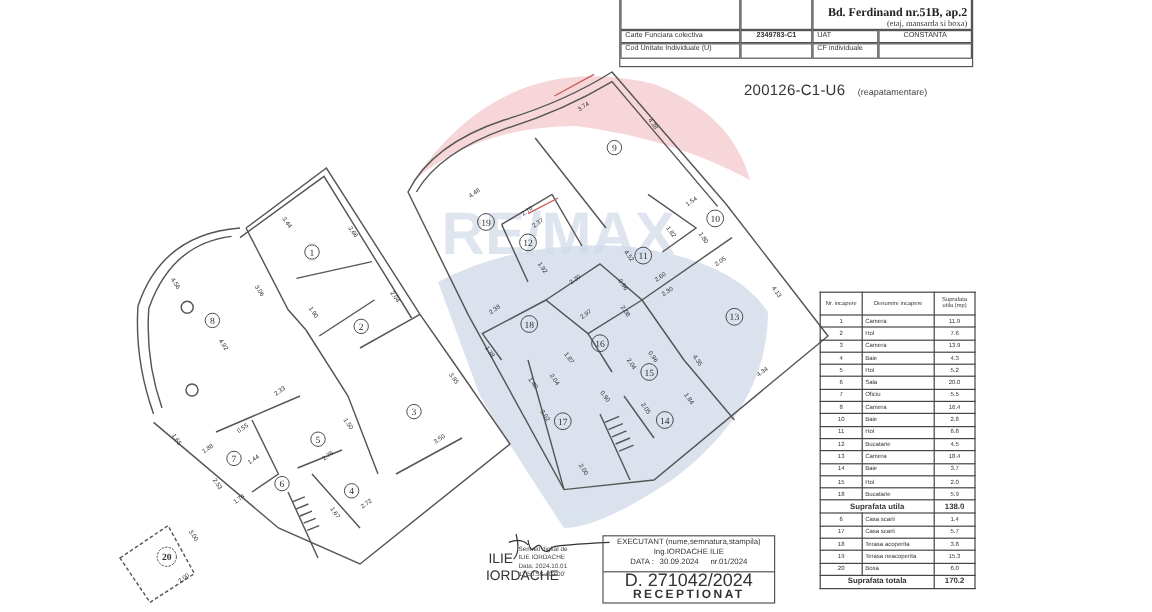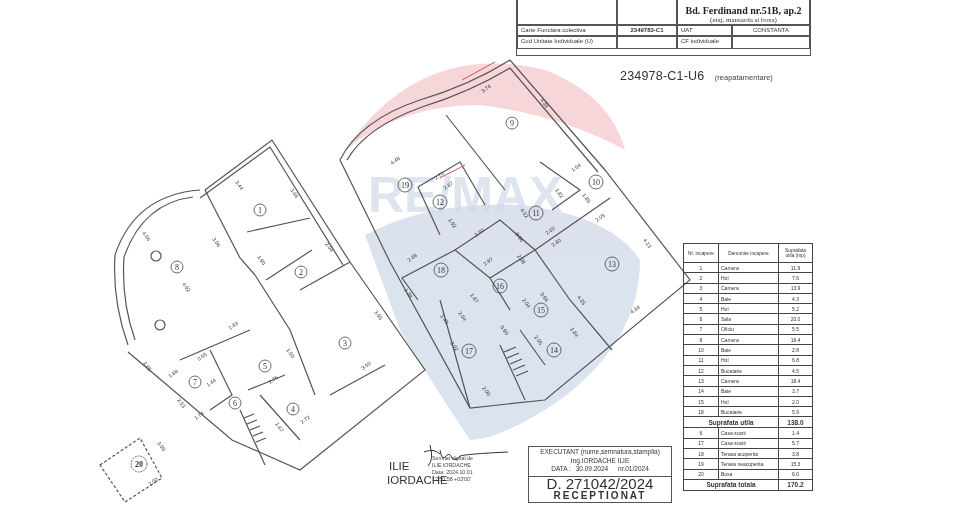--- a/index.html
+++ b/index.html
@@ -13,23 +13,23 @@
   .addr-sub { font-family:"Liberation Serif", serif; font-size:7px; color:#333; }
   .cadnum { font-size:12.5px; color:#333; letter-spacing:0.2px; }
   .cadnote { font-size:7.5px; color:#444;margin-top:44px; }
   
   .rtab { left:683px; top:243px; width:130px; border-collapse:collapse; font-size:5px; color:#333; }
   .rtab td, .rtab th { border:1px solid #444; height:9.3px; padding:0 2px; text-align:center; font-weight:normal; }
   .rtab th { height:18px; font-size:4.8px; }
   .rtab td.name { text-align:left; }
   .rtab tr.sum td { font-size:6.5px; font-weight:bold; height:10px; }
   
-  .sig-name { left:389px; top:459px; font-size:11.5px; line-height:14px; color:#333; }
+  .sig-name { left:407px; top:459px; font-size:11.5px; line-height:14px; color:#333; }
   .sig-digital { left:432px; top:455px; font-size:5.3px; line-height:7px; color:#444; }
-  .exec { left:528px; top:446px; width:142px; height:55px; border:1px solid #555; font-size:6.5px; text-align:center; color:#333; }
+  .exec { left:502px; top:446px; width:142px; height:55px; border:1px solid #555; font-size:6.5px; text-align:center; color:#333; }
   .exec .line { height:8.5px; line-height:8.5px; white-space:nowrap; }
   .exec .dnum { font-size:15px; line-height:14px; border-top:1px solid #555; margin-top:2px; color:#333; }
   .exec .recep { font-size:10px; font-weight:bold; letter-spacing:2px; line-height:10px; color:#333; }
   .dim { font-size:5.2px; fill:#333; font-family:"Liberation Sans", sans-serif; }
   .rnum { font-size:8px; fill:#333; font-family:"Liberation Serif", serif; }
 </style>
 </head>
 <body>
 
 <svg class="abs" width="960" height="510" style="left:0;top:0">
@@ -193,36 +193,36 @@
     <text x="500" y="327" class="dim" transform="rotate(55 500 327)">0.90</text>
     <text x="534" y="337" class="dim" transform="rotate(55 534 337)">2.05</text>
     <text x="570" y="329" class="dim" transform="rotate(55 570 329)">1.84</text>
     <text x="482" y="388" class="dim" transform="rotate(55 482 388)">2.00</text>
   </g>
 </svg>
 
 <div class="abs hdr">
   <div class="cell" style="left:0;top:0;width:100px;height:26px;"></div>
   <div class="cell" style="left:100px;top:0;width:60px;height:26px;"></div>
-  <div class="cell" style="left:160px;top:0;width:133px;height:26px;text-align:center;padding-top:5px;">
+  <div class="cell" style="left:160px;top:0;width:133px;height:26px;text-align:right;padding-top:5px;">
     <div class="addr">Bd. Ferdinand nr.51B, ap.2</div>
     <div class="addr-sub">(etaj, mansarda si boxa)</div>
   </div>
   <div class="cell" style="left:0;top:26px;width:100px;height:11px;">Carte Funciara colectiva</div>
   <div class="cell" style="left:100px;top:26px;width:60px;height:11px;font-weight:bold;text-align:center;">2349783-C1</div>
   <div class="cell" style="left:160px;top:26px;width:55px;height:11px;">UAT</div>
   <div class="cell" style="left:215px;top:26px;width:78px;height:11px;text-align:center;">CONSTANTA</div>
   <div class="cell" style="left:0;top:37px;width:100px;height:13px;">Cod Unitate Individuale (U)</div>
   <div class="cell" style="left:100px;top:37px;width:60px;height:13px;"></div>
   <div class="cell" style="left:160px;top:37px;width:55px;height:13px;">CF individuale</div>
   <div class="cell" style="left:215px;top:37px;width:78px;height:13px;"></div>
 </div>
 
 <div class="abs" style="left:620px;top:66px;">
-  <span class="cadnum">234978-C1-U6</span>
+  <span class="cadnum">200126-C1-U6</span>
   <span class="cadnote" style="margin-left:6px;">(reapatamentare)</span>
 </div>
 
 <table class="abs rtab">
   <thead>
     <tr>
       <th style="width:30px;">Nr. incapere</th>
       <th style="width:55px;">Denumire incapere</th>
       <th>Suprafata utila (mp)</th>
     </tr>

